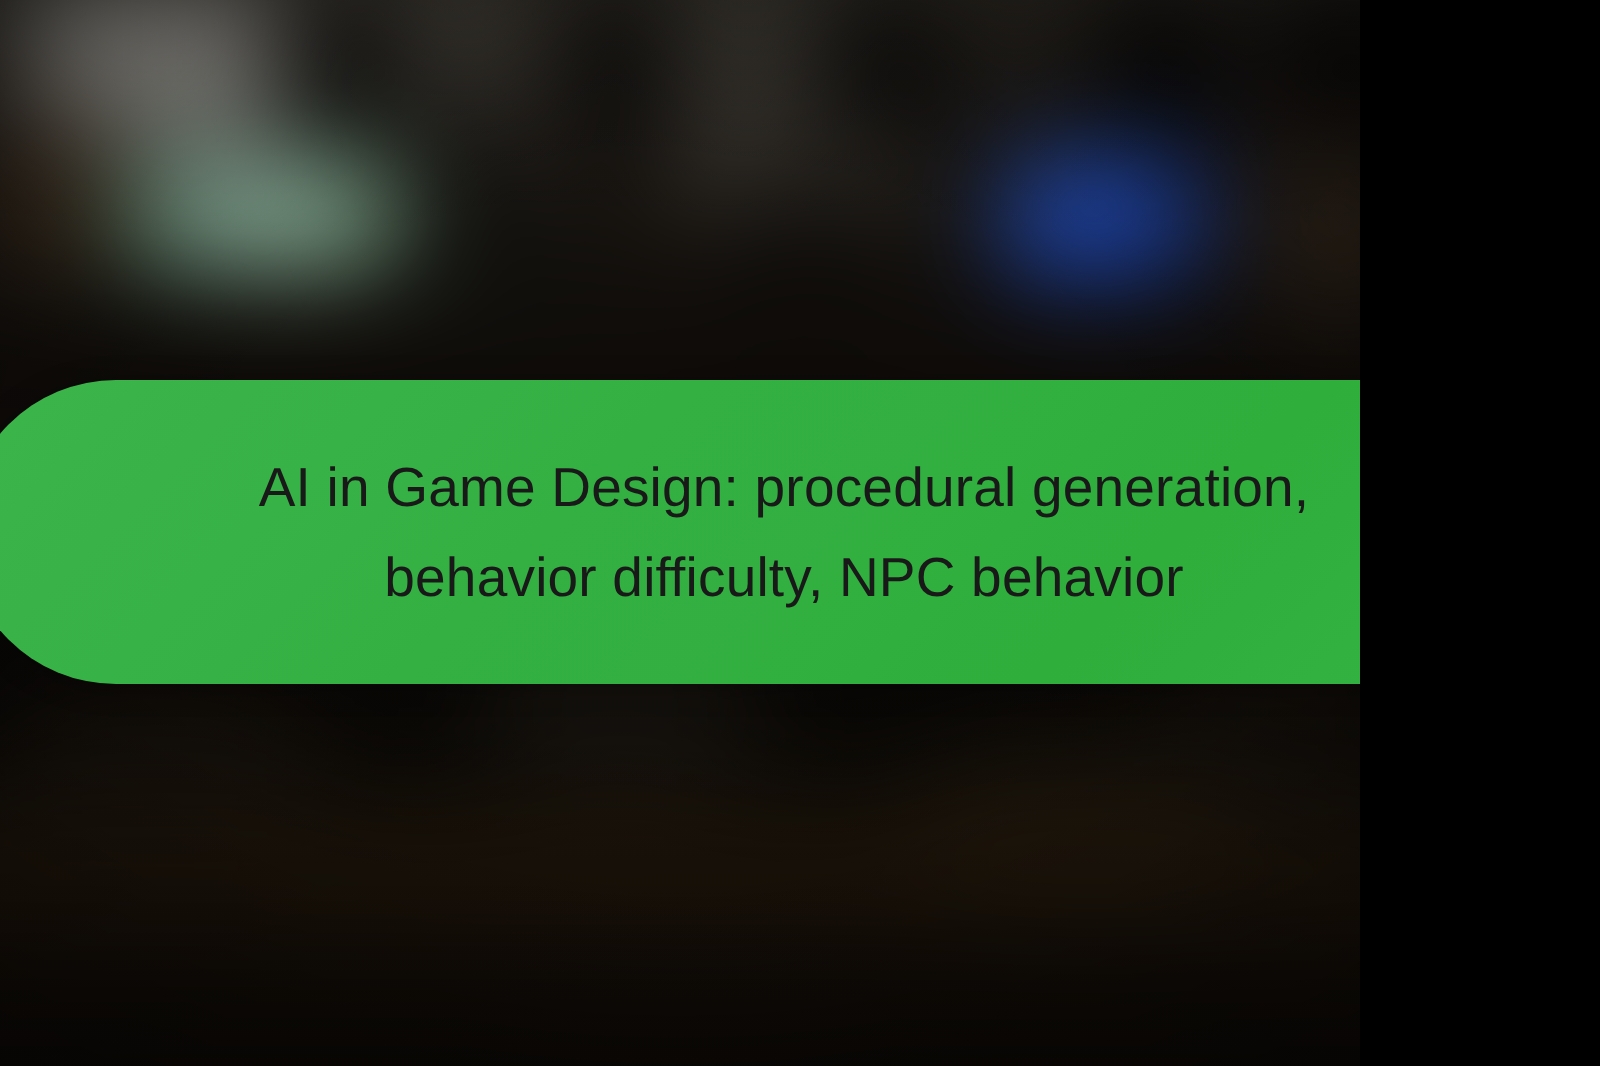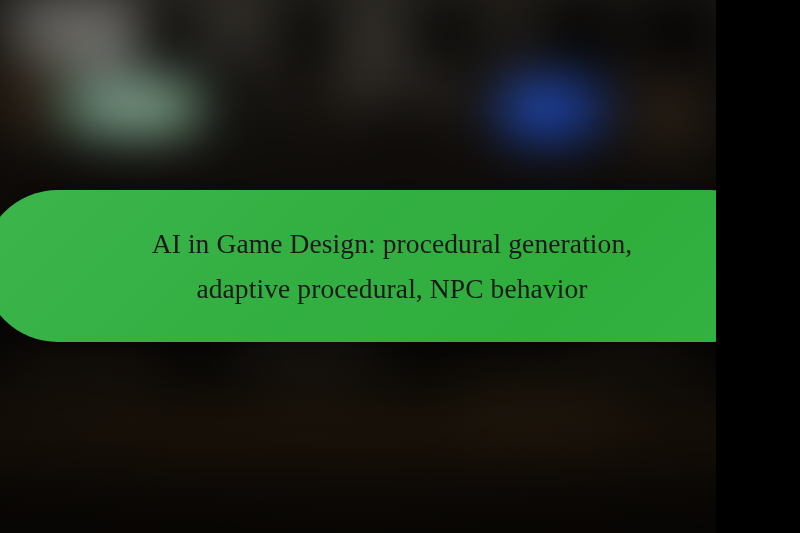--- a/index.html
+++ b/index.html
@@ -6,23 +6,22 @@
   html, body {
     margin: 0;
     padding: 0;
     background: #000;
   }
   #screen {
     position: relative;
     width: 680px;
     height: 533px;
     overflow: hidden;
-    font-family: Liberation Serif, serif;
+    font-family: Liberation Sans, sans-serif;
     background: #100e0b;
-    padding-left: 36px;
   }
 
   
   #background {
     position: absolute;
     inset: 0;
     overflow: hidden;
     z-index: 0;
   }
   
@@ -241,17 +240,17 @@
       <div class="blob fg-smudge-1"></div>
       <div class="blob fg-smudge-3"></div>
       <div class="blob fg-smudge-4"></div>
     </div>
     <div class="bg-vignette"></div>
   </div>
 
   <div id="banner">
     <div id="banner-text">
       <span class="line">AI in Game Design: procedural generation,</span>
-      <span class="line">adaptive procedural, NPC behavior</span>
+      <span class="line">behavior difficulty, NPC behavior</span>
     </div>
   </div>
 
 </div>
 
 </body></html>

